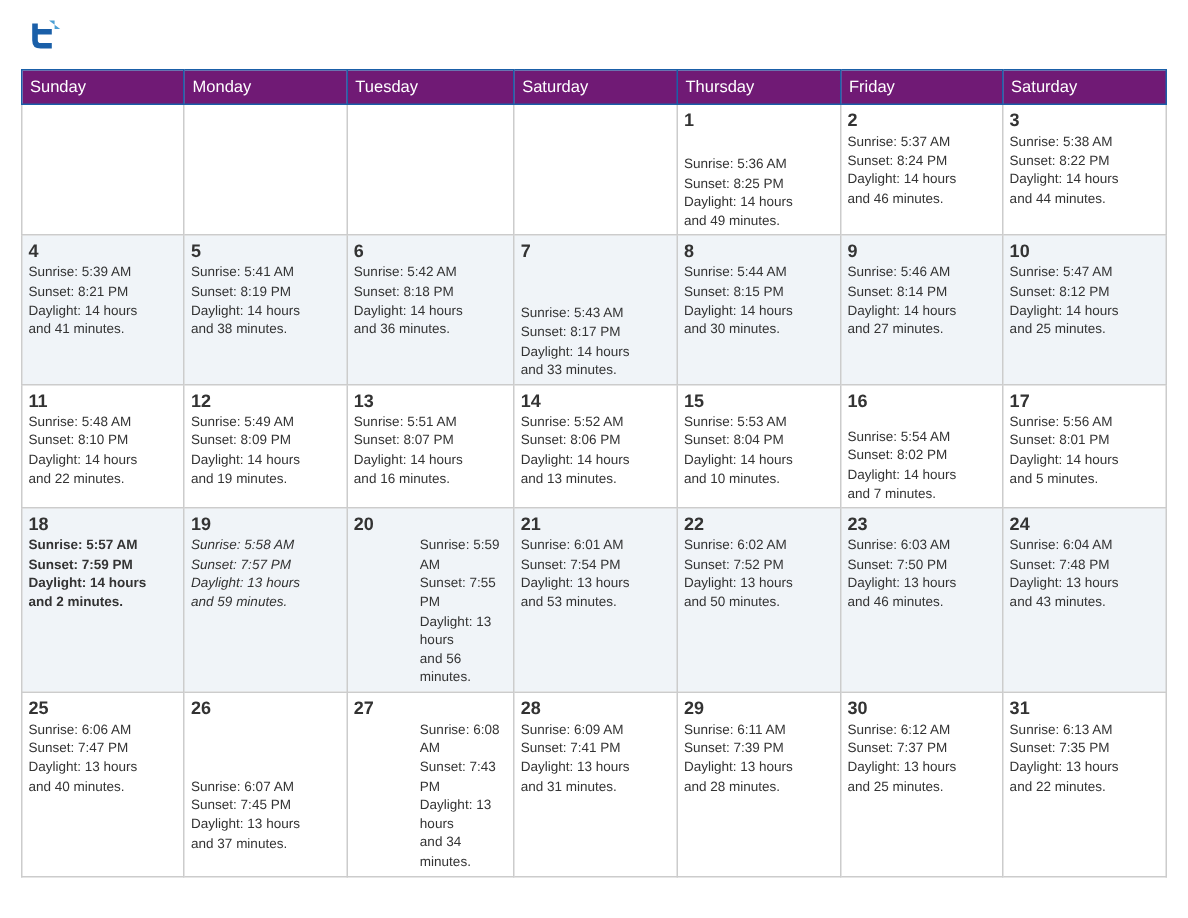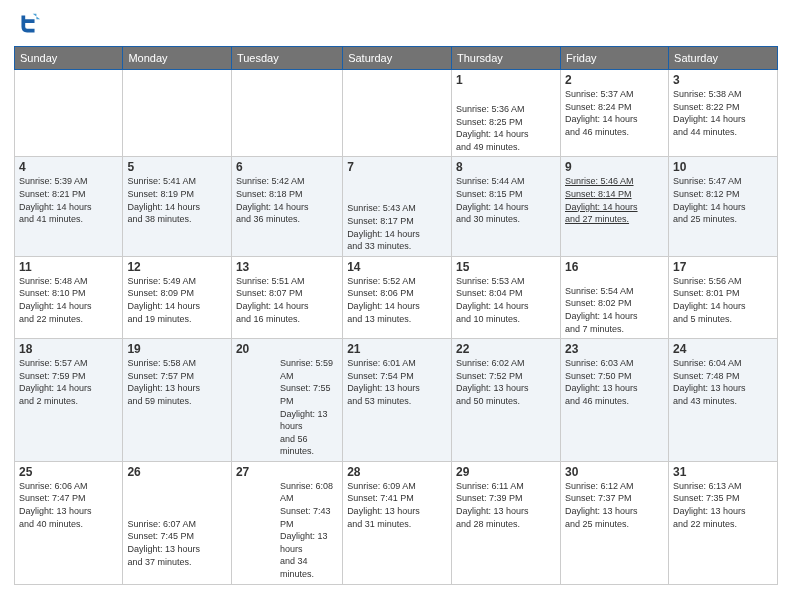--- a/index.html
+++ b/index.html
@@ -58,21 +58,21 @@
       font-size: 13px;
       color: #333;
       margin-top: 2px;
     }
     .calendar {
       width: 100%;
       border-collapse: collapse;
       font-size: 10px;
     }
     .calendar thead th {
-      background: #737373;
+      background: #701a75;
       color: #fff;
       text-align: left;
       padding: 5px 5px;
       font-size: 11px;
       font-weight: normal;
       border: 1px solid #1a5fa8;
     }
     .calendar tbody td {
       border: 1px solid #ccc;
       vertical-align: top;
@@ -194,21 +194,21 @@
           </td>
           <td>
             <span class="day-number">8</span>
             <div class="day-info" style="white-space: pre-line;">Sunrise: 5:44 AM
 Sunset: 8:15 PM
 Daylight: 14 hours
 and 30 minutes.</div>
           </td>
           <td>
             <span class="day-number">9</span>
-            <div class="day-info" style="white-space: pre-line; text-decoration: underline;">Sunrise: 5:46 AM
+            <div class="day-info" style="white-space: pre-line;">Sunrise: 5:46 AM
 Sunset: 8:14 PM
 Daylight: 14 hours
 and 27 minutes.</div>
           </td>
           <td>
             <span class="day-number">10</span>
             <div class="day-info" style="white-space: pre-line;">Sunrise: 5:47 AM
 Sunset: 8:12 PM
 Daylight: 14 hours
 and 25 minutes.</div>
@@ -261,28 +261,28 @@
             <span class="day-number">17</span>
             <div class="day-info" style="white-space: pre-line;">Sunrise: 5:56 AM
 Sunset: 8:01 PM
 Daylight: 14 hours
 and 5 minutes.</div>
           </td>
         </tr>
         <tr>
           <td>
             <span class="day-number">18</span>
-            <div class="day-info" style="white-space: pre-line;">Sunrise: 5:57 AM
+            <div class="day-info" style="white-space: pre-line; font-weight: bold;">Sunrise: 5:57 AM
 Sunset: 7:59 PM
 Daylight: 14 hours
 and 2 minutes.</div>
           </td>
           <td>
             <span class="day-number">19</span>
-            <div class="day-info" style="white-space: pre-line;">Sunrise: 5:58 AM
+            <div class="day-info" style="white-space: pre-line; font-style: italic;">Sunrise: 5:58 AM
 Sunset: 7:57 PM
 Daylight: 13 hours
 and 59 minutes.</div>
           </td>
           <td>
             <span class="day-number">20</span>
             <div class="day-info" style="white-space: pre-line; margin-left: 44px;">Sunrise: 5:59 AM
 Sunset: 7:55 PM
 Daylight: 13 hours
 and 56 minutes.</div>

